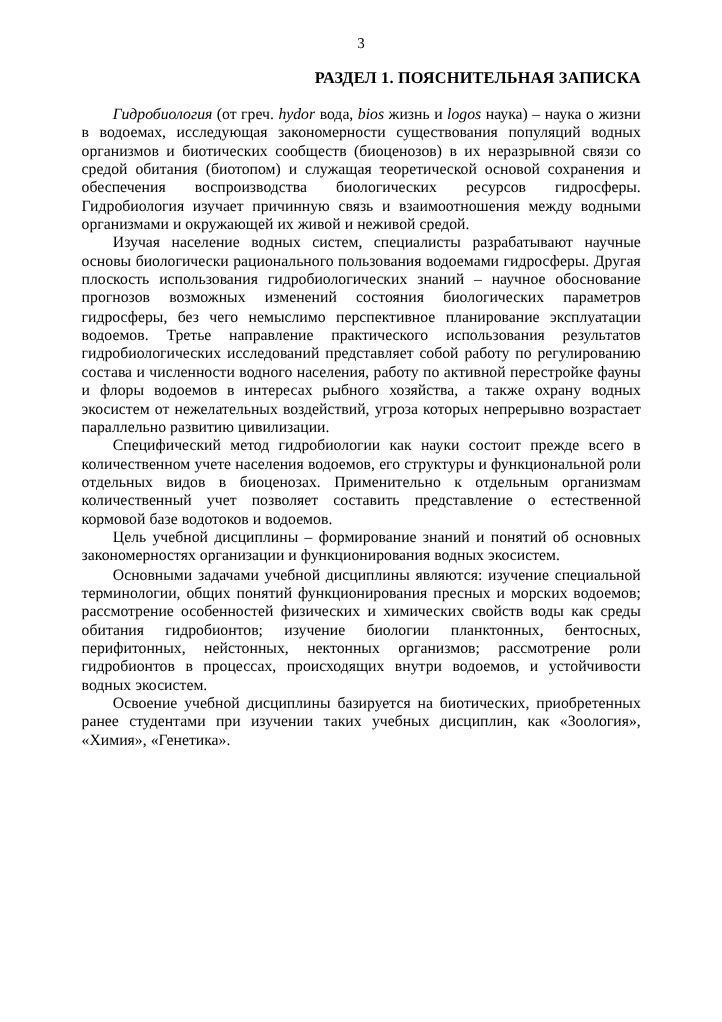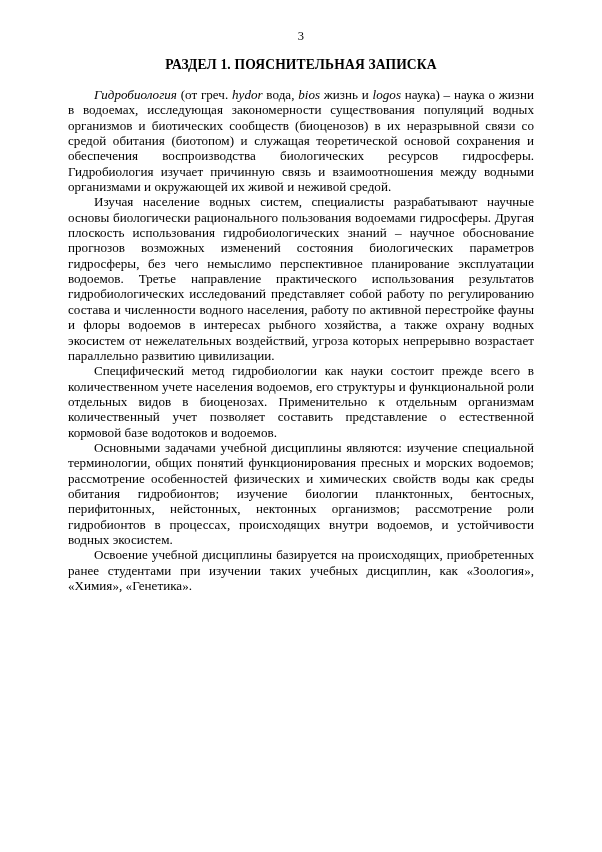--- a/index.html
+++ b/index.html
@@ -26,21 +26,21 @@
     width: 466px;
   }
   .page-number {
     text-align: center;
     font-size: 12.5px;
     line-height: 16px;
     letter-spacing: 0.2px;
     margin-bottom: 12px;
   }
   .doc-heading {
-    text-align: center;
+    text-align: right;
     font-size: 13.6px;
     font-weight: bold;
     line-height: 18px;
     letter-spacing: 0.15px;
     margin-bottom: 13px;
   }
   .body-text p {
     margin: 0;
     font-size: 13.1px;
     line-height: 15.35px;
@@ -64,22 +64,23 @@
     <h1 class="doc-heading">РАЗДЕЛ 1. ПОЯСНИТЕЛЬНАЯ ЗАПИСКА</h1>
 
     <div class="body-text">
 
       <p><em class="lat">Гидробиология</em><span> (от греч. </span><em class="lat">hydor</em><span> вода, </span><em class="lat">bios</em><span> жизнь и </span><em class="lat">logos</em><span> наука) – наука о жизни в водоемах, исследующая закономерности существования популяций водных организмов и биотических сообществ (биоценозов) в их неразрывной связи со средой обитания (биотопом) и служащая теоретической основой сохранения и обеспечения воспроизводства биологических ресурсов гидросферы. Гидробиология изучает причинную связь и взаимоотношения между водными организмами и окружающей их живой и неживой средой.</span></p>
 
       <p>Изучая население водных систем, специалисты разрабатывают научные основы биологически рационального пользования водоемами гидросферы. Другая плоскость использования гидробиологических знаний – научное обоснование прогнозов возможных изменений состояния биологических параметров гидросферы, без чего немыслимо перспективное планирование эксплуатации водоемов. Третье направление практического использования результатов гидробиологических исследований представляет собой работу по регулированию состава и численности водного населения, работу по активной перестройке фауны и флоры водоемов в интересах рыбного хозяйства, а также охрану водных экосистем от нежелательных воздействий, угроза которых непрерывно возрастает параллельно развитию цивилизации.</p>
 
       <p>Специфический метод гидробиологии как науки состоит прежде всего в количественном учете населения водоемов, его структуры и функциональной роли отдельных видов в биоценозах. Применительно к отдельным организмам количественный учет позволяет составить представление о естественной кормовой базе водотоков и водоемов.</p>
 
+      <p>Цель учебной дисциплины – формирование знаний и понятий об основных закономерностях организации и функционирования водных экосистем.</p>
 
       <p>Основными задачами учебной дисциплины являются: изучение специальной терминологии, общих понятий функционирования пресных и морских водоемов; рассмотрение особенностей физических и химических свойств воды как среды обитания гидробионтов; изучение биологии планктонных, бентосных, перифитонных, нейстонных, нектонных организмов; рассмотрение роли гидробионтов в процессах, происходящих внутри водоемов, и устойчивости водных экосистем.</p>
 
 
-      <p>Освоение учебной дисциплины базируется на происходящих, приобретенных ранее студентами при изучении таких учебных дисциплин, как «Зоология», «Химия», «Генетика».</p>
+      <p>Освоение учебной дисциплины базируется на биотических, приобретенных ранее студентами при изучении таких учебных дисциплин, как «Зоология», «Химия», «Генетика».</p>
 
 
     </div>
   </div>
 </div>
 
 </body></html>

